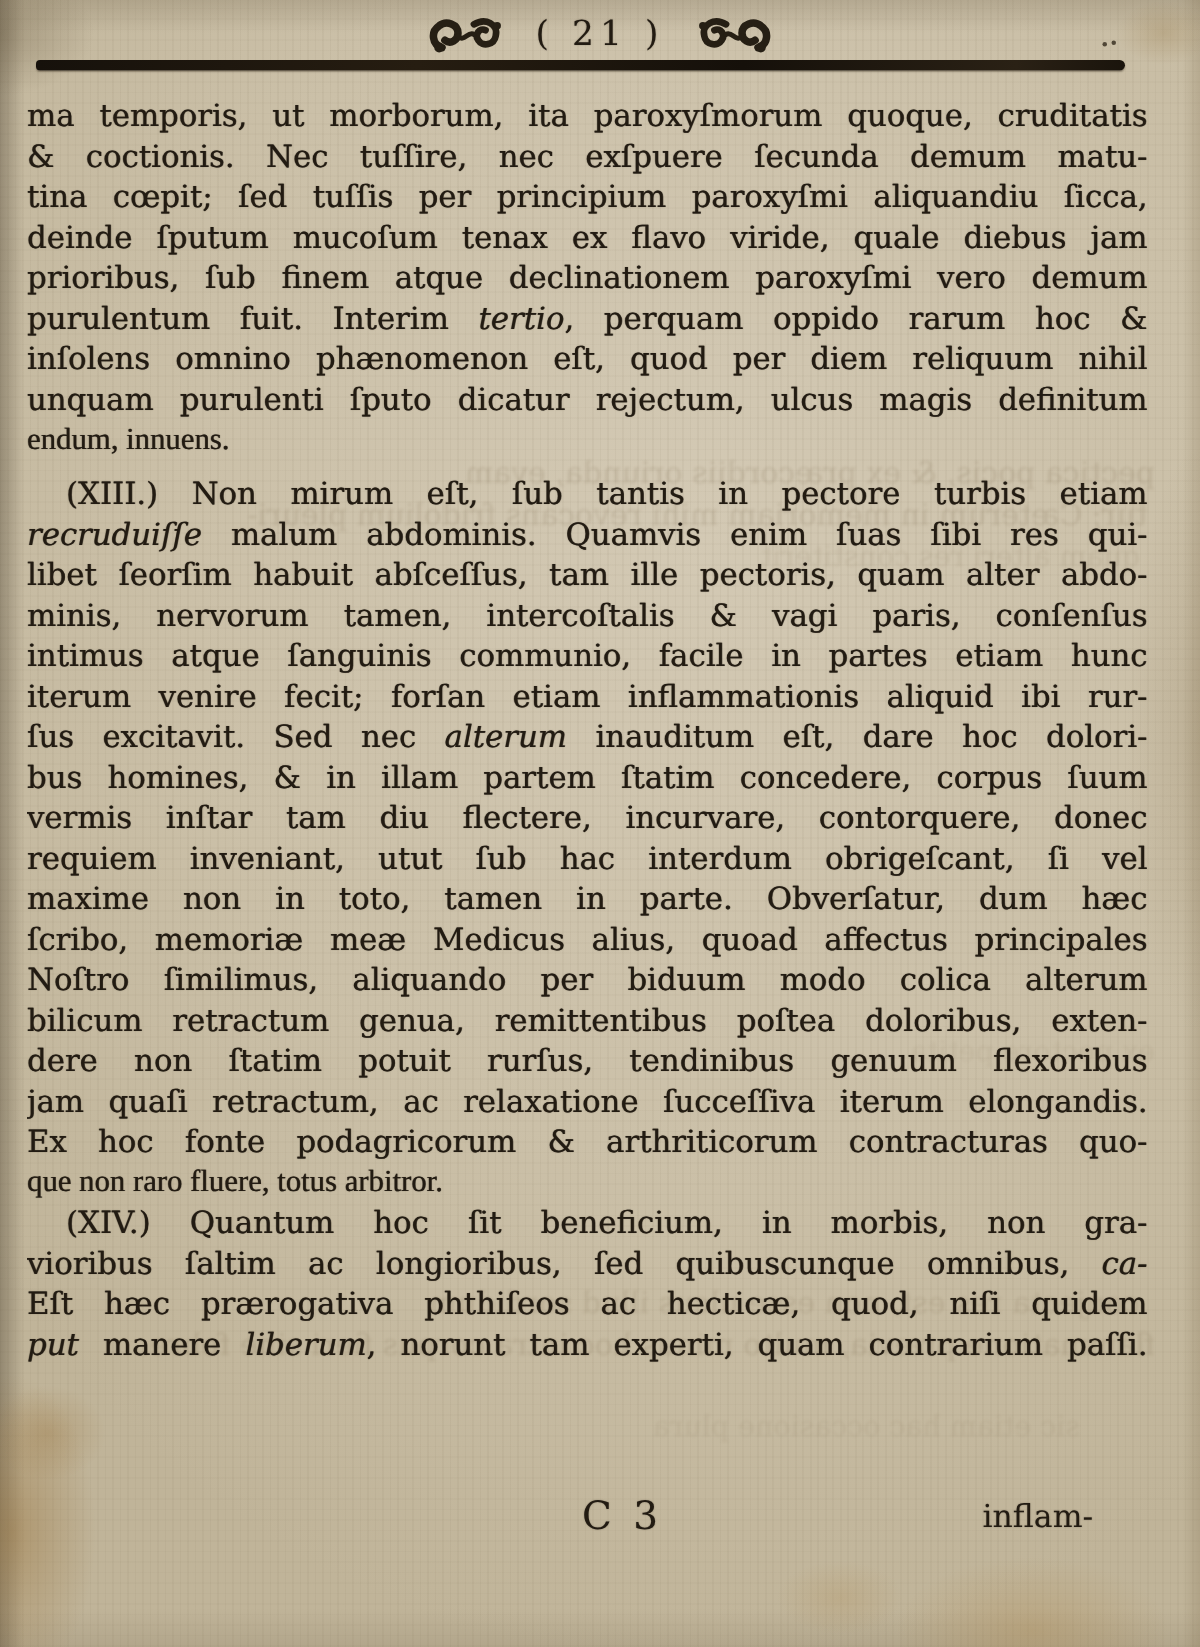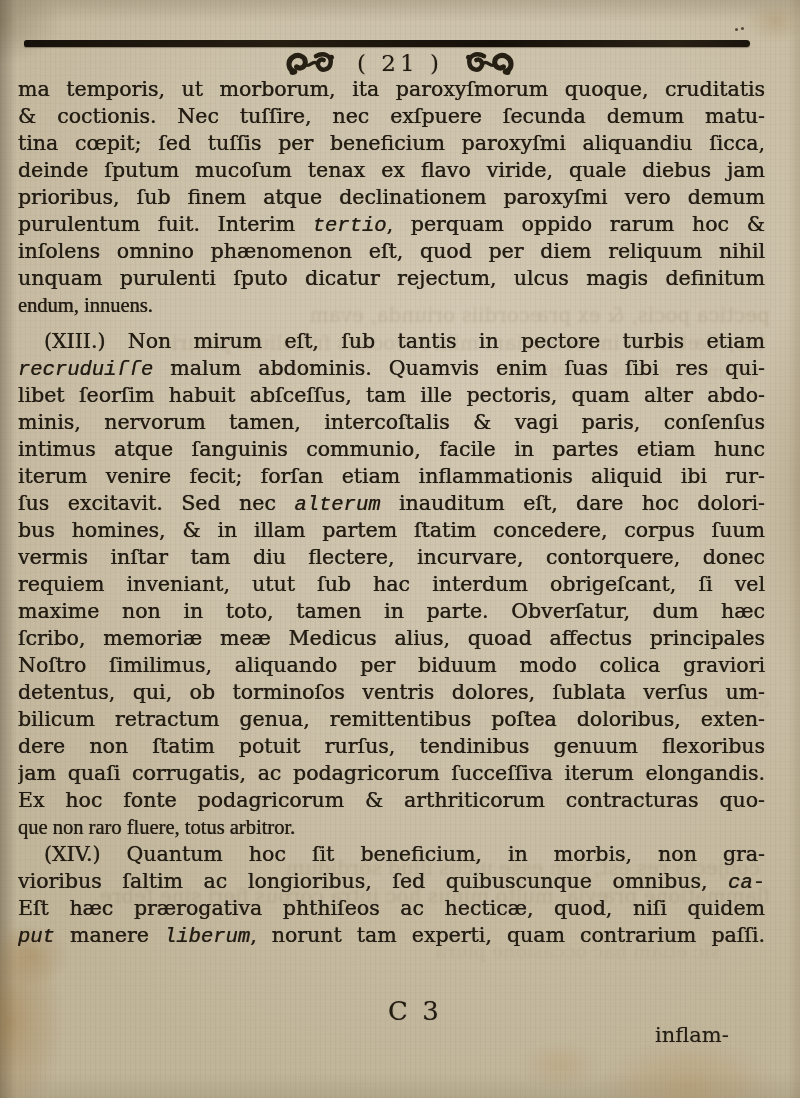--- a/index.html
+++ b/index.html
@@ -30,21 +30,21 @@
       radial-gradient(ellipse 45px 30px at 97% 2%, rgba(150,120,70,.28), rgba(150,120,70,0) 70%),
       radial-gradient(ellipse 70px 280px at 100% 45%, rgba(120,98,62,.18), rgba(120,98,62,0) 70%),
       radial-gradient(ellipse 90px 60px at 0% 2%, rgba(90,76,52,.30), rgba(90,76,52,0) 70%),
       linear-gradient(90deg, rgba(62,52,36,.35), rgba(62,52,36,0) 16px),
       linear-gradient(270deg, rgba(110,92,60,.20), rgba(110,92,60,0) 12px),
       linear-gradient(180deg, rgba(96,82,58,.22), rgba(96,82,58,0) 22px),
       linear-gradient(0deg, rgba(96,82,58,.15), rgba(96,82,58,0) 26px);
   }
   .header{
     position:absolute;top:4px;left:0;width:100%;height:38px;
-    display:flex;justify-content:center;align-items:center;gap:13px;margin-top:40px;
+    display:flex;justify-content:center;align-items:center;gap:13px;
   }
   .pagenum{
     font-size:23px;letter-spacing:4px;color:var(--ink);
     text-shadow:0 0 1px rgba(34,27,18,.4);
   }
   .fleuron{display:block;}
   .fleuron.flip{transform:scaleX(-1);}
   .rule{
     position:absolute;top:40px;left:24px;width:726px;height:7px;
     background:linear-gradient(90deg,#16110b,#261d11 35%,#15100a 65%,#2a2115 90%,#1a140c);
@@ -55,29 +55,28 @@
     position:absolute;top:64px;left:18px;width:747px;
     font-size:20.5px;line-height:27px;
     text-shadow:0.3px 0 0 rgba(34,27,18,.6), -0.3px 0 0 rgba(34,27,18,.3), 0 0 1px rgba(34,27,18,.25);
   }
   .line{
     text-align:justify;text-align-last:justify;
     height:27px;overflow:hidden;
   }
   .line.last{text-align-last:left;font-family:Liberation Serif, serif;}
   .line.indent{text-indent:26px;}
-  .it{font-style:italic;font-family:Liberation Mono, monospace;}
+  .it{font-style:italic;}
   .signature{
     position:absolute;top:996px;left:388px;font-size:26px;letter-spacing:3px;
     text-shadow:0 0 1px rgba(34,27,18,.4);
   }
   .catchword{
     position:absolute;top:999px;left:655px;font-size:21px;
     text-shadow:0 0 1px rgba(34,27,18,.4);
-    margin-top:24px;
   }
   .ghost{
     position:absolute;transform:scaleX(-1);filter:blur(1.2px);
     color:var(--ghost);white-space:nowrap;pointer-events:none;
   }
   .ink-speck{
     position:absolute;top:28px;left:735px;width:3px;height:3px;border-radius:50%;
     background:#332a1c;box-shadow:6px -1px 0 0 #332a1c;opacity:.8;
   }
 </style>
@@ -117,49 +116,48 @@
       </g>
       <circle cx="7" cy="24" r="3.4" fill="#261f14"></circle>
       <circle cx="47" cy="9" r="2.6" fill="#261f14"></circle>
     </svg>
   </div>
 
   <div class="ink-speck"></div>
   <div class="rule"></div>
 
   <main id="text-body">
-      <div class="paragraph" style="margin-top: 12px;">
+      <div class="paragraph" style="margin-top: 0px;">
         <div class="line"><span class="">ma temporis, ut morborum, ita paroxyſmorum quoque, cruditatis</span></div>
         <div class="line"><span class="">&amp; coctionis.  Nec tuſſire, nec exſpuere ſecunda demum matu-</span></div>
-        <div class="line"><span class="">tina cœpit;  ſed tuſſis per beneficium paroxyſmi aliquandiu ſicca,</span></div>
+        <div class="line"><span class="">tina cœpit;  ſed tuſſis per principium paroxyſmi aliquandiu ſicca,</span></div>
         <div class="line"><span class="">deinde ſputum mucoſum tenax ex flavo viride, quale diebus jam</span></div>
         <div class="line"><span class="">prioribus, ſub finem atque declinationem paroxyſmi vero demum</span></div>
         <div class="line"><span class="">purulentum fuit.  Interim </span><span class="it">tertio</span><span class="">, perquam oppido rarum hoc &amp;</span></div>
         <div class="line"><span class="">inſolens omnino phænomenon eſt, quod per diem reliquum nihil</span></div>
         <div class="line"><span class="">unquam purulenti ſputo dicatur rejectum, ulcus magis definitum</span></div>
         <div class="line last"><span class="">endum, innuens.</span></div>
       </div>
       <div class="paragraph" style="margin-top: 9px;">
         <div class="line indent"><span class="">(XIII.) Non mirum eſt, ſub tantis in pectore turbis etiam</span></div>
         <div class="line"><span class="it">recruduiſſe</span><span class=""> malum abdominis.  Quamvis enim ſuas ſibi res qui-</span></div>
         <div class="line"><span class="">libet ſeorſim habuit abſceſſus, tam ille pectoris, quam alter abdo-</span></div>
         <div class="line"><span class="">minis, nervorum tamen, intercoſtalis &amp; vagi paris, conſenſus</span></div>
         <div class="line"><span class="">intimus atque ſanguinis communio, facile in partes etiam hunc</span></div>
         <div class="line"><span class="">iterum venire fecit; forſan etiam inflammationis aliquid ibi rur-</span></div>
         <div class="line"><span class="">ſus excitavit.  Sed nec </span><span class="it">alterum</span><span class=""> inauditum eſt, dare hoc dolori-</span></div>
         <div class="line"><span class="">bus homines, &amp; in illam partem ſtatim concedere, corpus ſuum</span></div>
         <div class="line"><span class="">vermis inſtar tam diu flectere, incurvare, contorquere, donec</span></div>
         <div class="line"><span class="">requiem inveniant, utut ſub hac interdum obrigeſcant, ſi vel</span></div>
         <div class="line"><span class="">maxime non in toto, tamen in parte.  Obverſatur, dum hæc</span></div>
         <div class="line"><span class="">ſcribo, memoriæ meæ Medicus alius, quoad affectus principales</span></div>
-        <div class="line"><span class="">Noſtro ſimilimus, aliquando per biduum modo colica graviori</span></div>
-        <div class="line"><span class="">detentus, qui, ob torminoſos ventris dolores, ſublata verſus um-</span></div>
+        <div class="line"><span class="">Noſtro ſimilimus, aliquando per biduum modo colica alterum</span></div>
         <div class="line"><span class="">bilicum retractum genua, remittentibus poſtea doloribus, exten-</span></div>
         <div class="line"><span class="">dere non ſtatim potuit rurſus, tendinibus genuum flexoribus</span></div>
-        <div class="line"><span class="">jam quaſi corrugatis, ac podagricorum ſucceſſiva iterum elongandis.</span></div>
+        <div class="line"><span class="">jam quaſi retractum, ac relaxatione ſucceſſiva iterum elongandis.</span></div>
         <div class="line"><span class="">Ex hoc fonte podagricorum &amp; arthriticorum contracturas quo-</span></div>
         <div class="line last"><span class="">que non raro fluere, totus arbitror.</span></div>
       </div>
       <div class="paragraph" style="">
         <div class="line indent"><span class="">(XIV.) Quantum hoc ſit beneficium, in morbis, non gra-</span></div>
         <div class="line"><span class="">vioribus ſaltim ac longioribus, ſed quibuscunque omnibus, </span><span class="it">ca-</span></div>
         <div class="line"><span class="">Eſt hæc prærogativa phthiſeos ac hecticæ, quod, niſi quidem</span></div>
         <div class="line"><span class="it">put</span><span class=""> manere </span><span class="it">liberum</span><span class="">, norunt tam experti, quam contrarium paſſi.</span></div>
       </div>
     </main>

